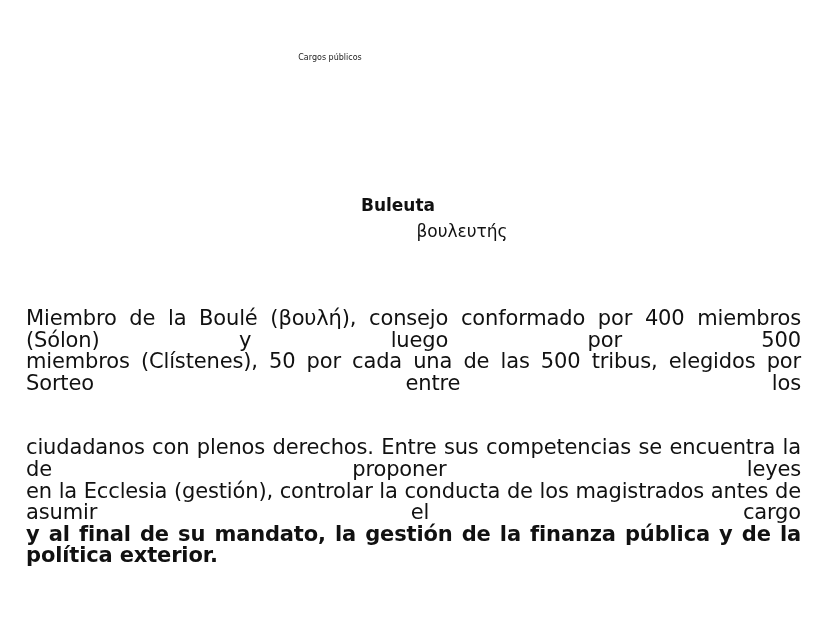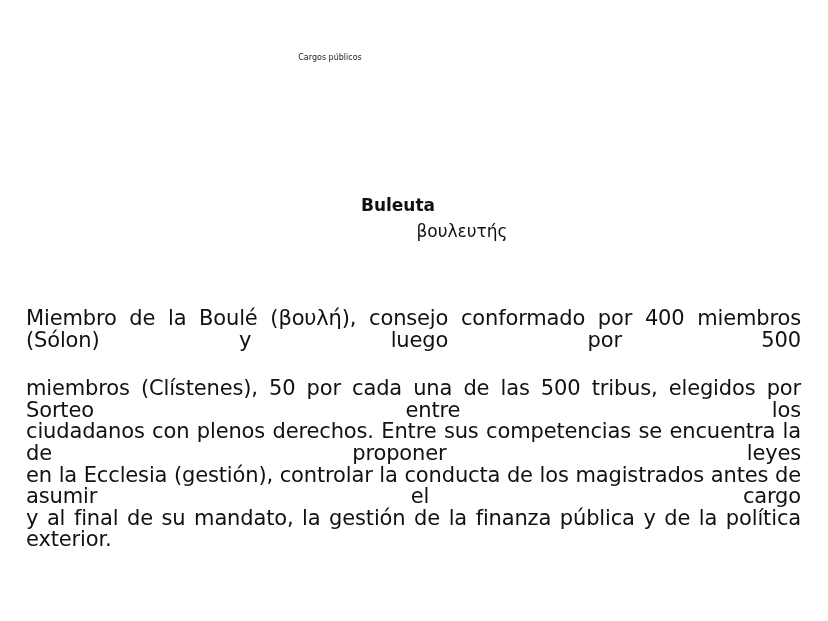--- a/index.html
+++ b/index.html
@@ -73,17 +73,17 @@
 <body>
 
 <div class="header-label">Cargos públicos</div>
 
 <div class="title">Buleuta</div>
 
 <div class="subtitle">βουλευτής</div>
 
 <div class="body-text">
   <div class="line" style="white-space: normal;">Miembro de la Boulé (βουλή), consejo conformado por 400 miembros (Sólon) y luego por 500</div>
-  <div class="line" style="white-space: normal; margin-top: 27px;">miembros (Clístenes), 50 por cada una de las 500 tribus, elegidos por Sorteo entre los</div>
-  <div class="line" style="white-space: normal;">ciudadanos con plenos derechos. Entre sus competencias se encuentra la de proponer  leyes</div>
+  <div class="line" style="white-space: normal;">miembros (Clístenes), 50 por cada una de las 500 tribus, elegidos por Sorteo entre los</div>
+  <div class="line" style="white-space: normal; margin-top: 43px;">ciudadanos con plenos derechos. Entre sus competencias se encuentra la de proponer  leyes</div>
   <div class="line" style="white-space: normal;">en la Ecclesia (gestión), controlar la conducta de los magistrados antes de asumir el cargo</div>
-  <div class="line last" style="white-space: normal;">y al final  de su mandato, la gestión de la finanza pública y de la política exterior.</div>
+  <div class="line last" style="white-space: normal; font-weight: bold;">y al final  de su mandato, la gestión de la finanza pública y de la política exterior.</div>
 </div>
 
 </body></html>

